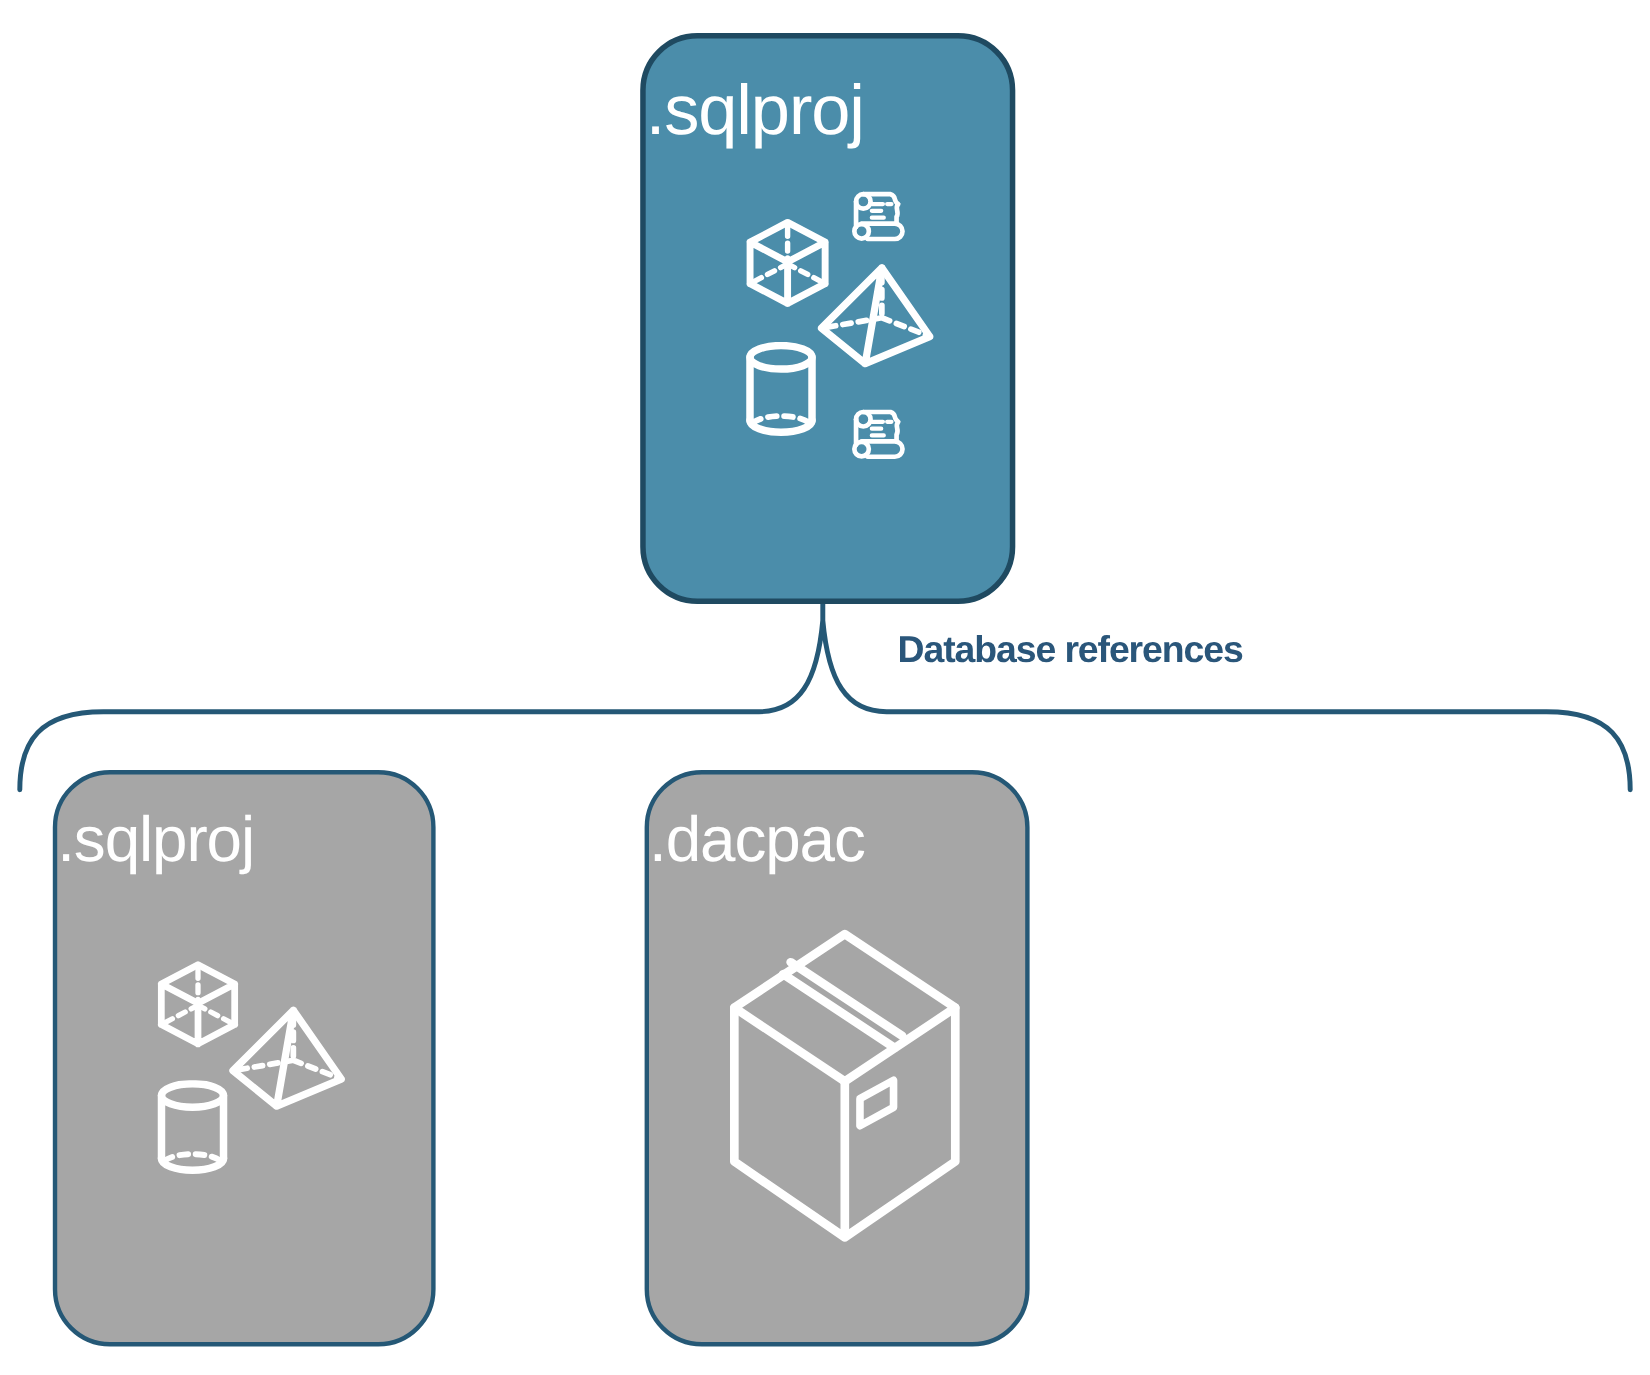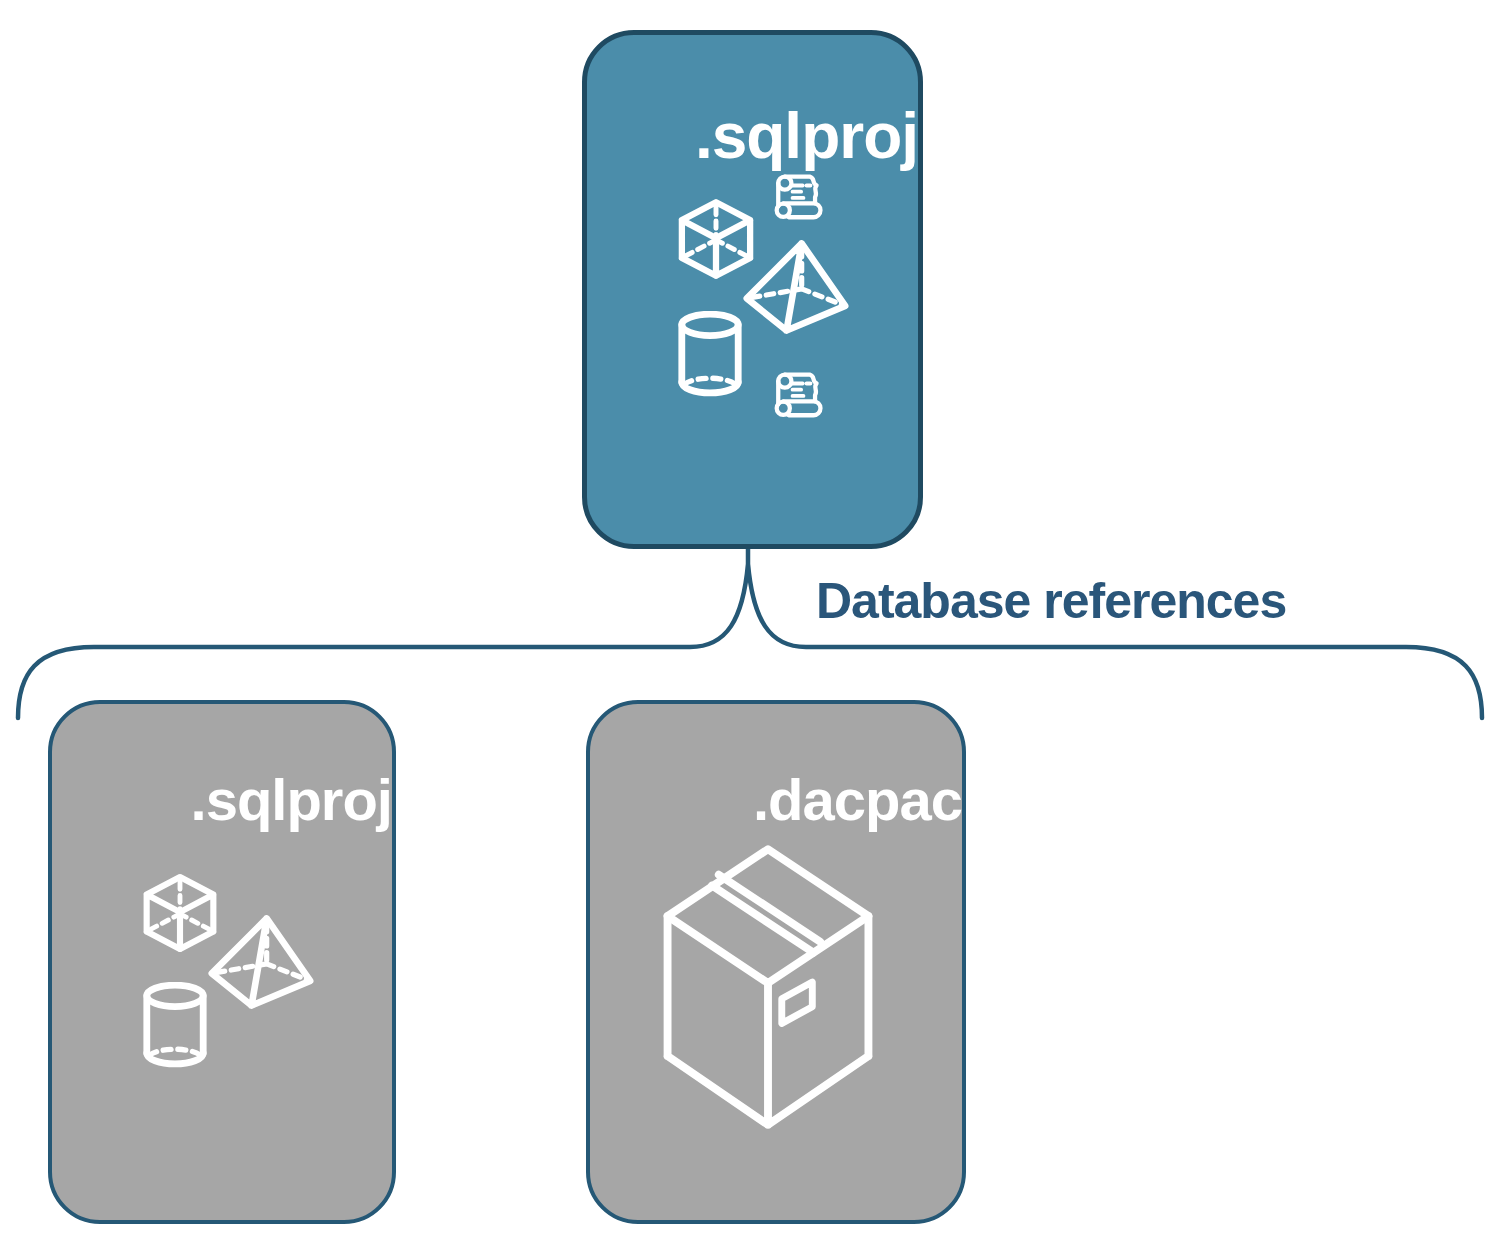--- a/index.html
+++ b/index.html
@@ -19,40 +19,39 @@
     left:582px;top:30px;width:341px;height:519px;
     background:#4B8DAA;
     border:5px solid #1F4A61;
   }
   .node-child{
     top:700px;width:348px;height:524px;
     background:#A6A6A6;
     border:4px solid #255876;
   }
   .node-child-1{left:48px;}
-  .node-child-2{left:586px;width:380px;}
+  .node-child-2{left:586px;width:350px;}
   .node-child-3{left:1112px;}
   .node-label{
     display:block;
-    text-align:right;
+    text-align:left;
     color:#ffffff;
-    font-weight:bold;
+    font-weight:normal;
     letter-spacing:-1px;
-    margin-top:36px;
   }
   .node-root .node-label{padding-top:28px;font-size:64px;}
   .node-child .node-label{padding-top:26px;font-size:58px;}
   .icon{position:absolute;}
   .icon path,.icon circle,.icon ellipse,.icon rect,.icon line{vector-effect:none;}
   .connector-label{
     position:absolute;
     left:816px;top:572px;
     color:#2A567A;
     font-weight:bold;
-    font-size:50px;
+    font-size:34px;
     letter-spacing:-1px;
     white-space:nowrap;
   }
   .brace{position:absolute;left:0;top:0;pointer-events:none;}
 </style>
 </head>
 <body>
 
 <div class="canvas">
 

